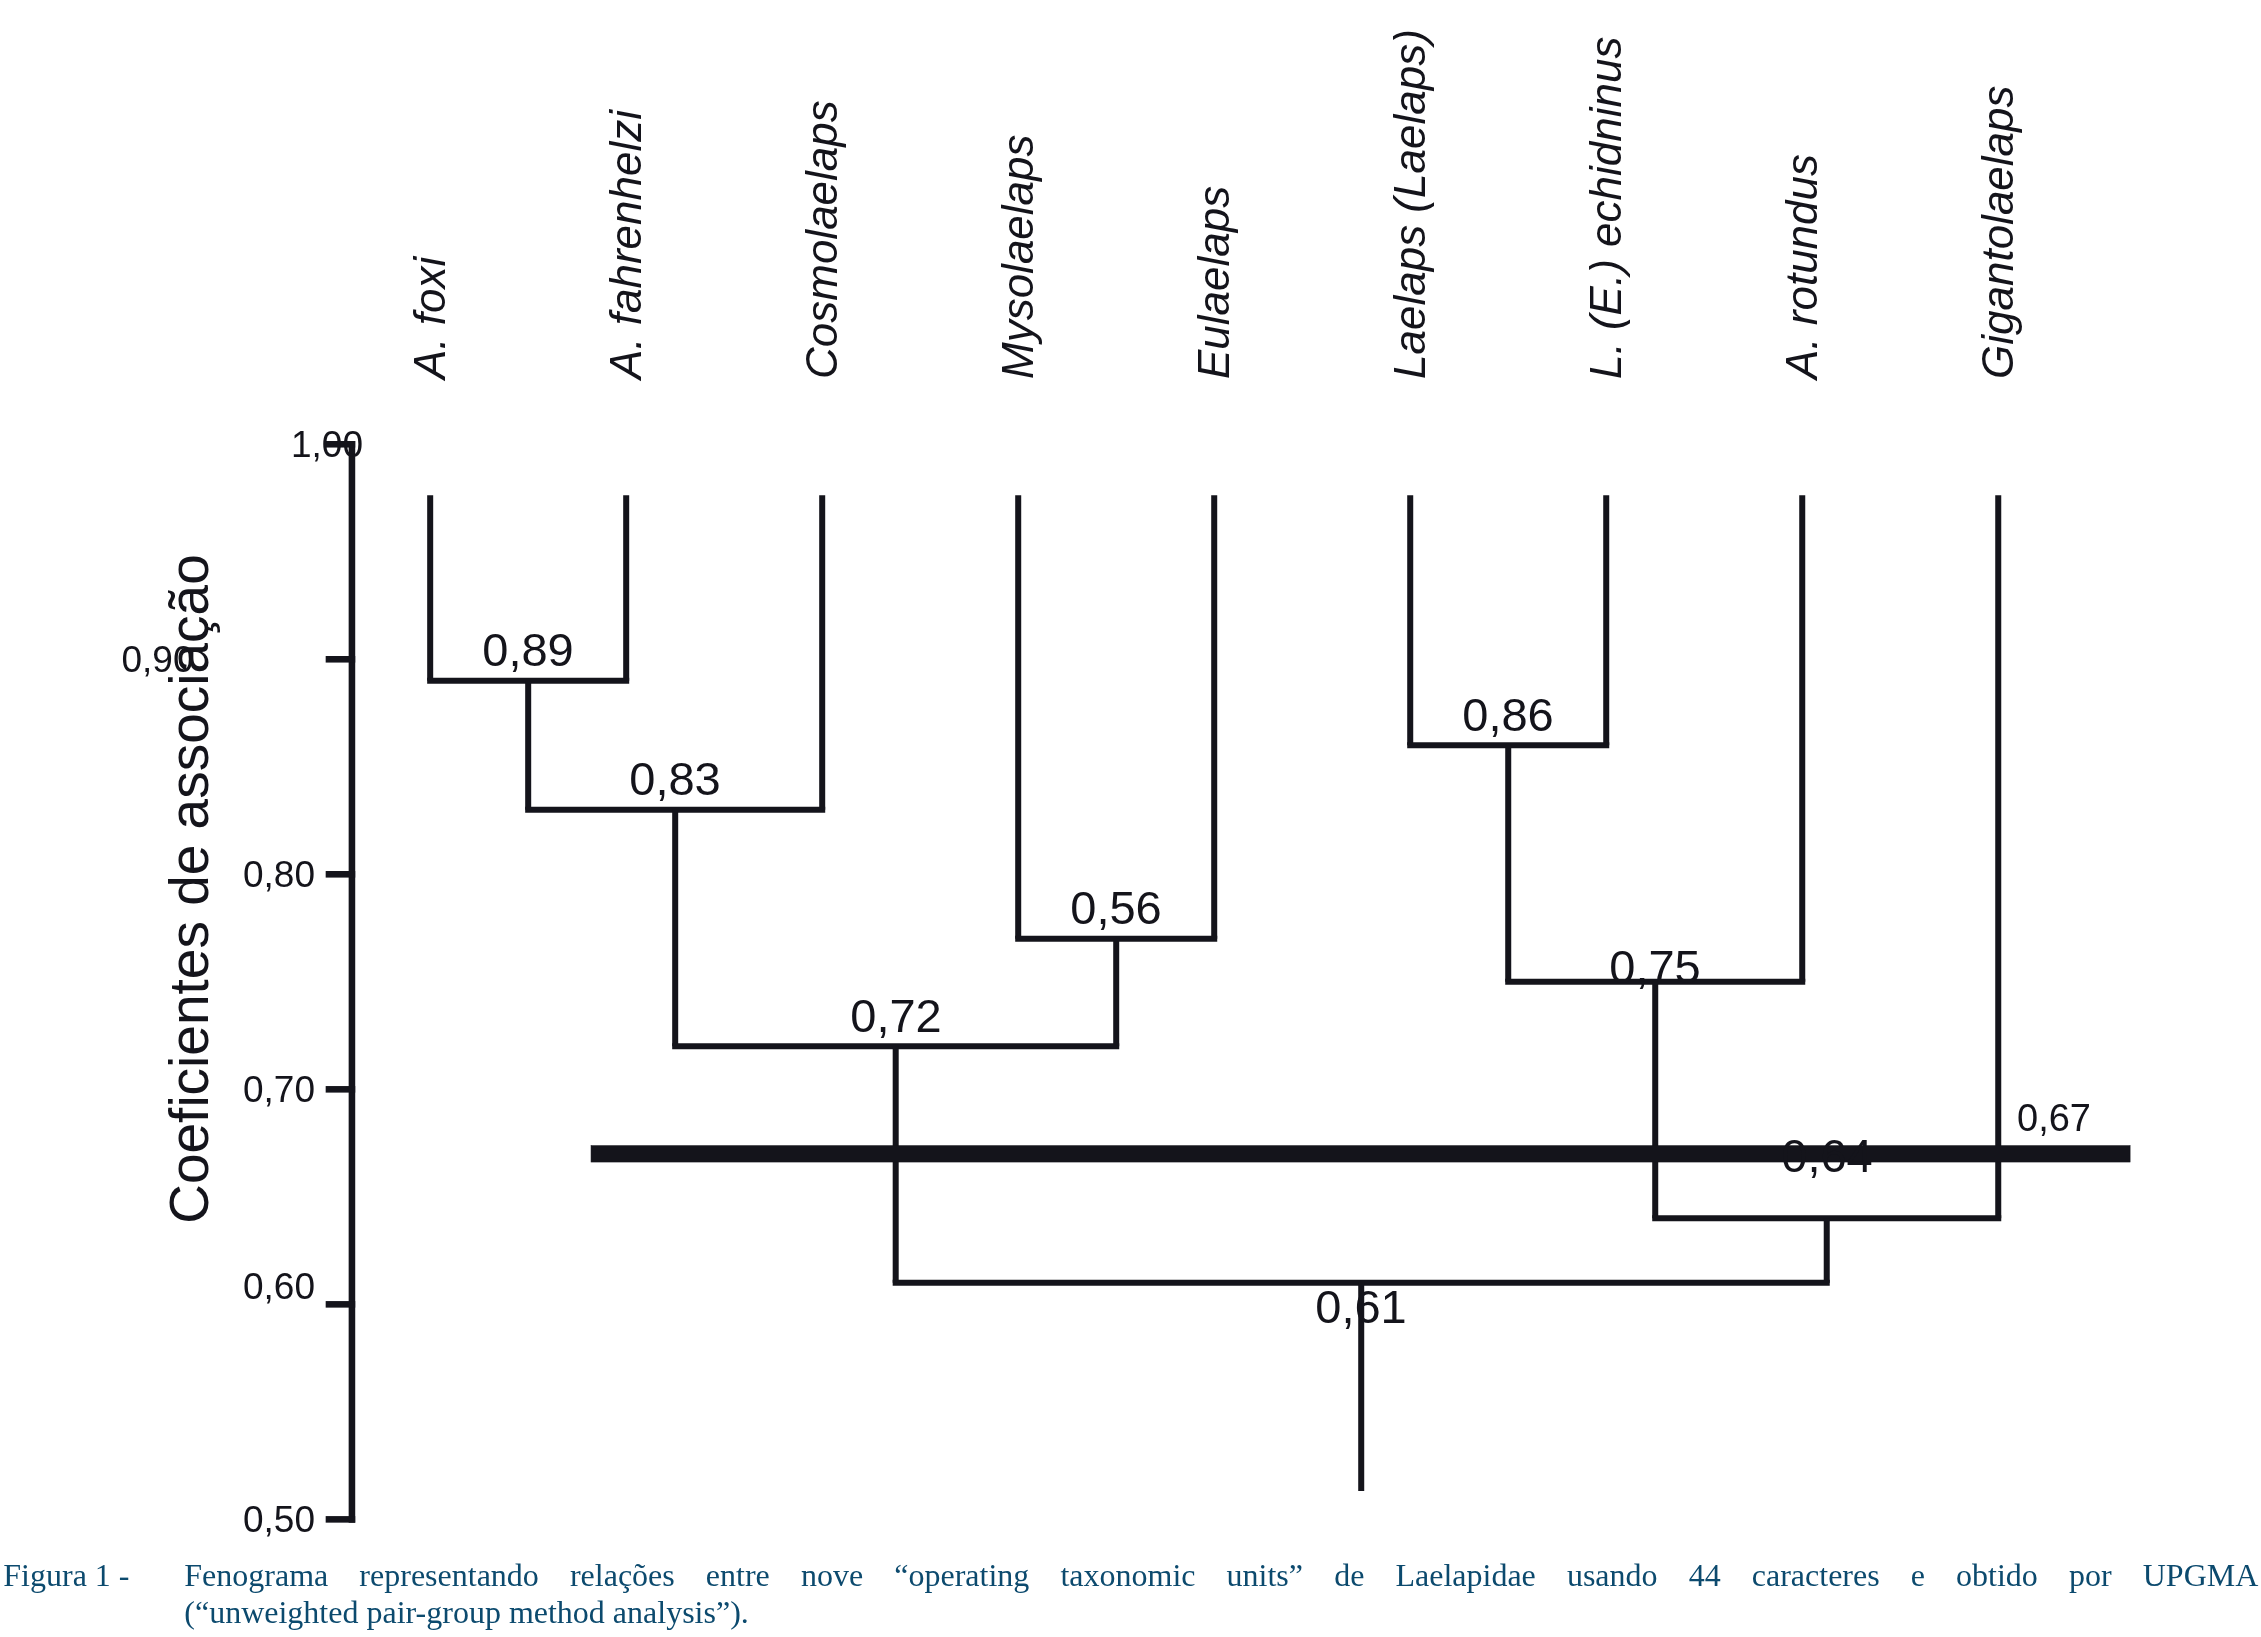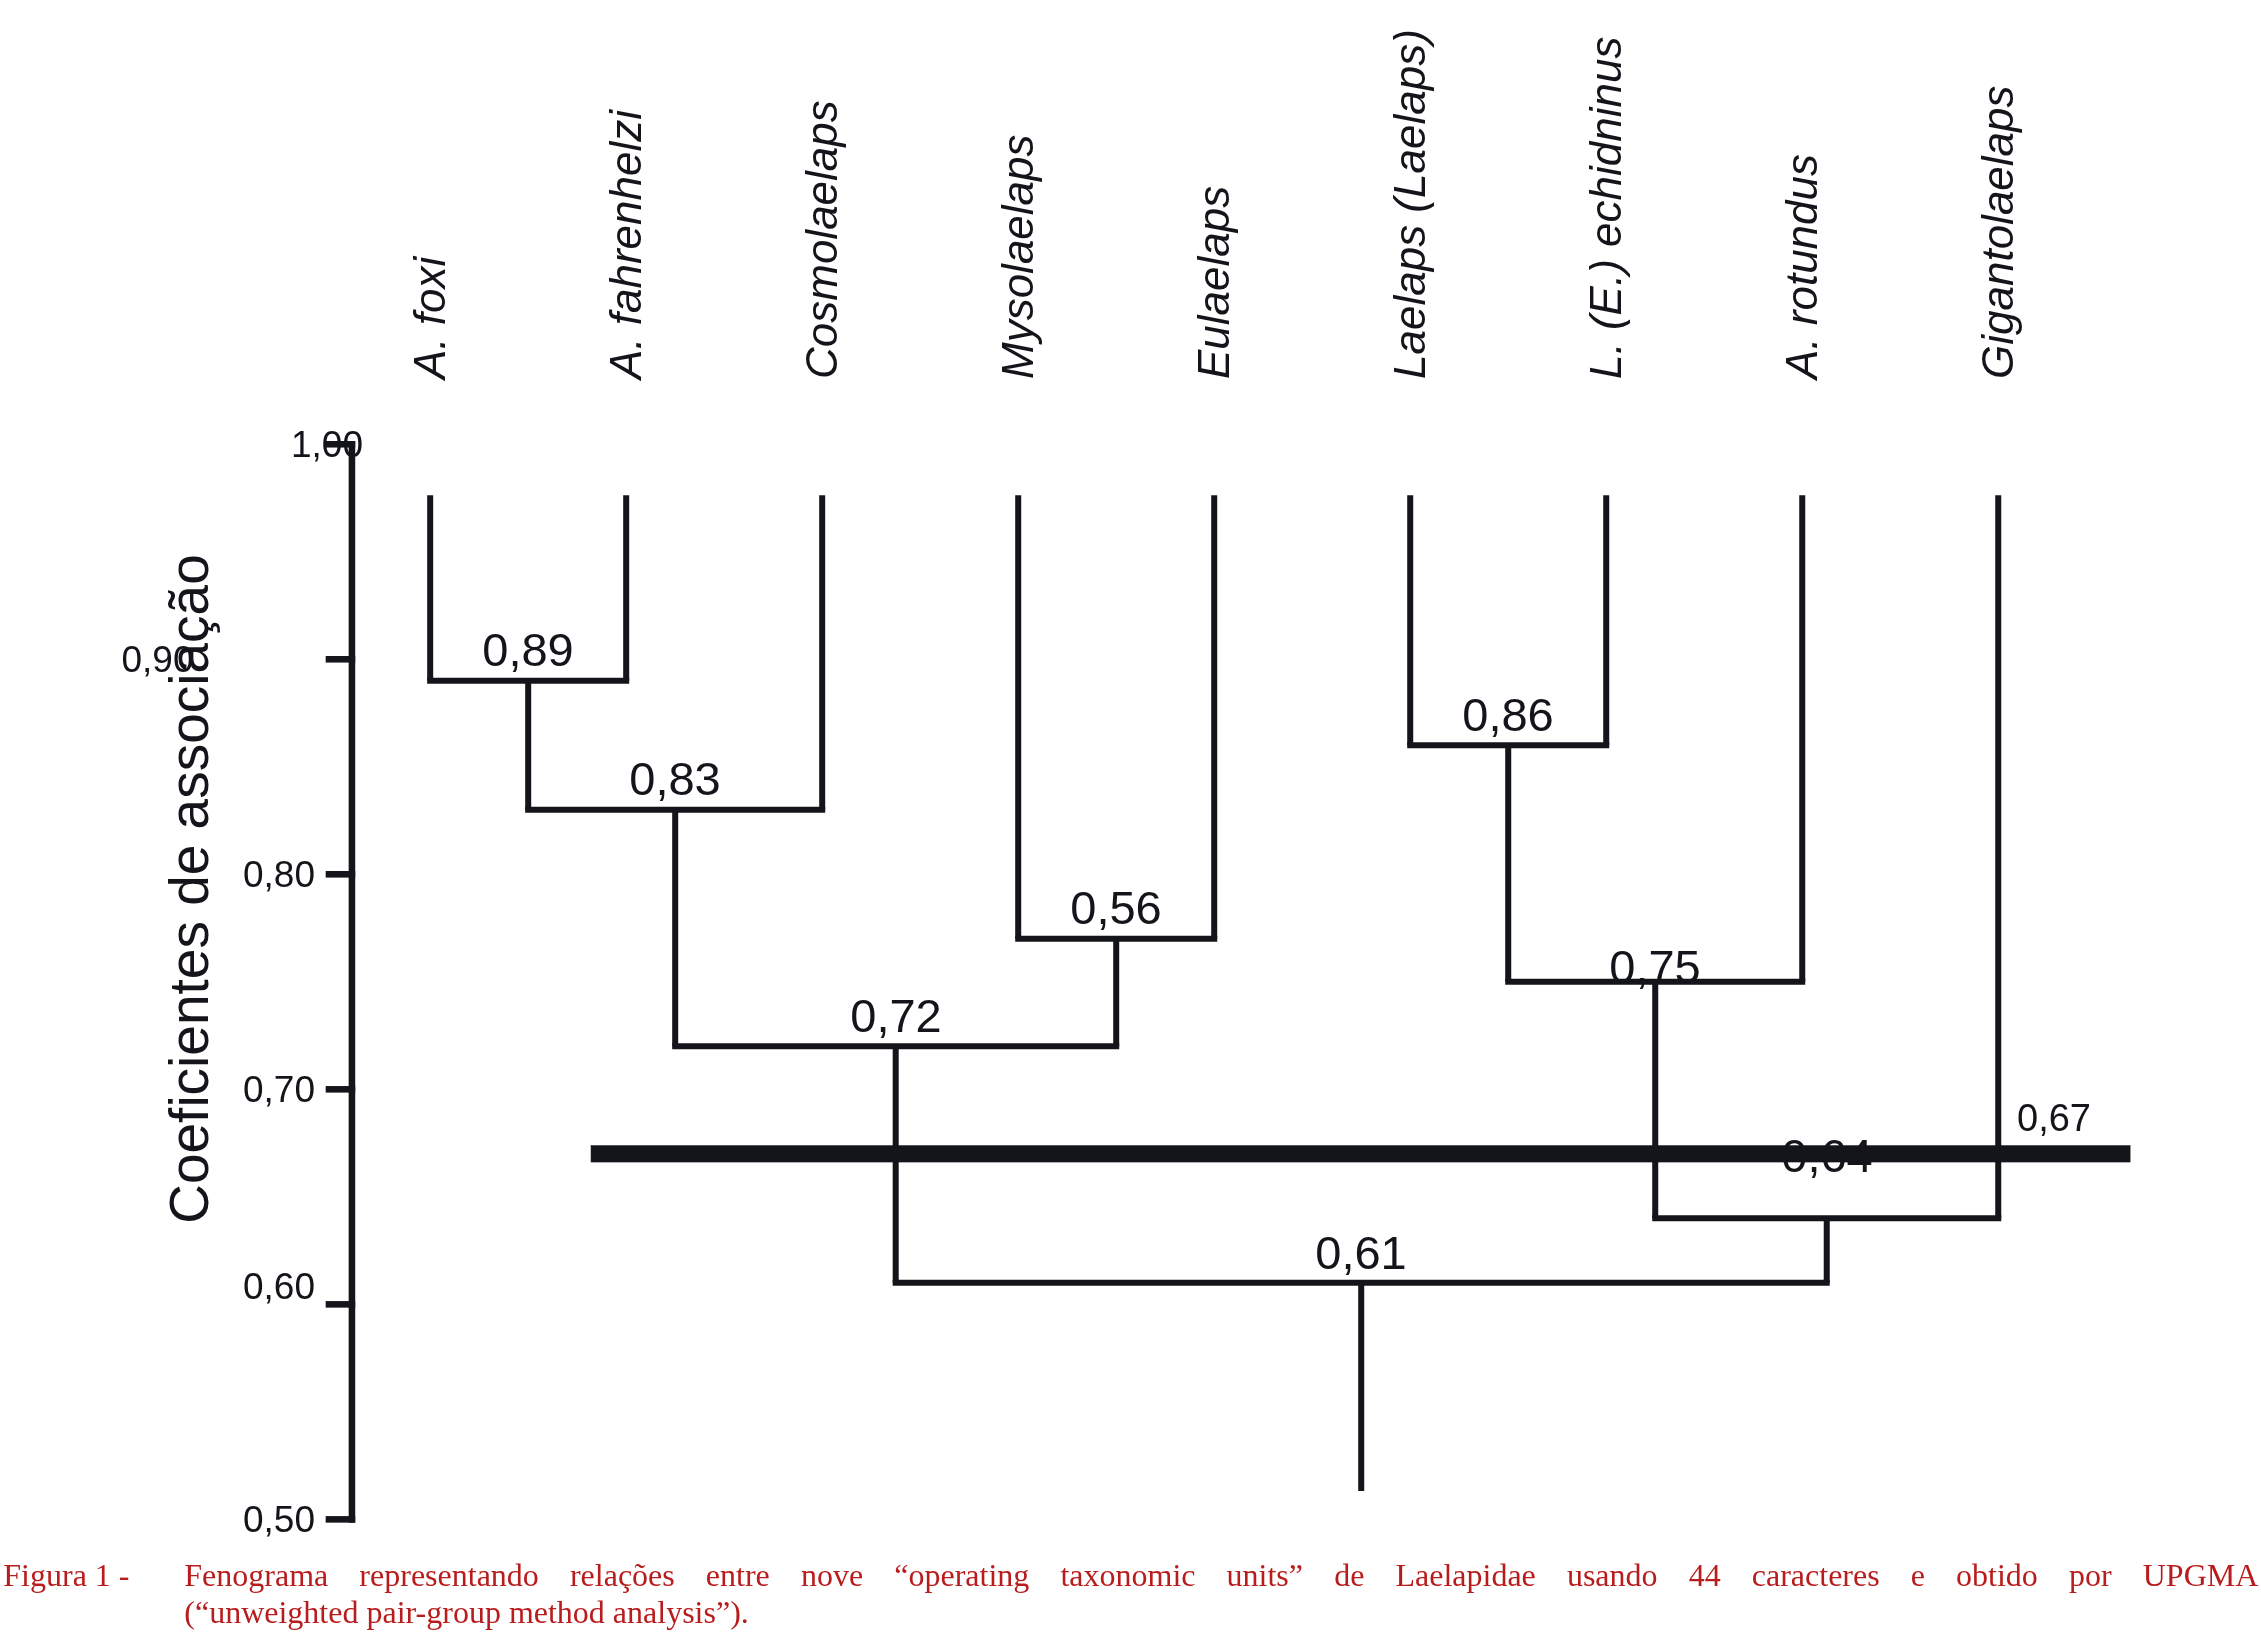--- a/index.html
+++ b/index.html
@@ -73,21 +73,21 @@
   }
   .caption {
     position: absolute;
     left: 3.3px;
     top: 1557px;
     width: 2255px;
     display: flex;
     font-family: "Liberation Serif", serif;
     font-size: 32px;
     line-height: 37px;
-    color: #b91c1c;
+    color: #0c4a6e;
   }
   .caption-prefix {
     flex: 0 0 181px;
   }
   .caption-body {
     flex: 1 1 auto;
   }
   .caption-line1 {
     text-align: justify;
     text-align-last: justify;
@@ -157,21 +157,21 @@
       <div class="lbl taxon-label" style="left: 1581px; top: 379px;">L. (E.) echidninus</div>
       <div class="lbl taxon-label" style="left: 1777px; top: 379px;">A. rotundus</div>
       <div class="lbl taxon-label" style="left: 1973px; top: 379px;">Gigantolaelaps</div>
       <div class="lbl merge-label" style="left: 528px; top: 674px;">0,89</div>
       <div class="lbl merge-label" style="left: 675px; top: 803px;">0,83</div>
       <div class="lbl merge-label" style="left: 1116px; top: 932px;">0,56</div>
       <div class="lbl merge-label" style="left: 896px; top: 1040px;">0,72</div>
       <div class="lbl merge-label" style="left: 1508px; top: 739px;">0,86</div>
       <div class="lbl merge-label" style="left: 1655px; top: 975px; margin-top: 16px;">0,75</div>
       <div class="lbl merge-label" style="left: 1827px; top: 1180px; text-align: center;">0,64</div>
-      <div class="lbl merge-label" style="left: 1361px; top: 1277px; text-align: center;">0,61</div>
+      <div class="lbl merge-label" style="left: 1361px; top: 1331px; text-align: center;">0,61</div>
     </div>
 
   <div class="lbl phenon-label" id="phenon-label" style="left: 2054px; top: 1139px;">0,67</div>
 
   <div class="caption">
     <div class="caption-prefix">Figura 1 -</div>
     <div class="caption-body">
       <div class="caption-line1">Fenograma representando relações entre nove “operating taxonomic units” de Laelapidae usando 44 caracteres e obtido por UPGMA</div>
       <div class="caption-line2">(“unweighted pair-group method analysis”).</div>
     </div>

